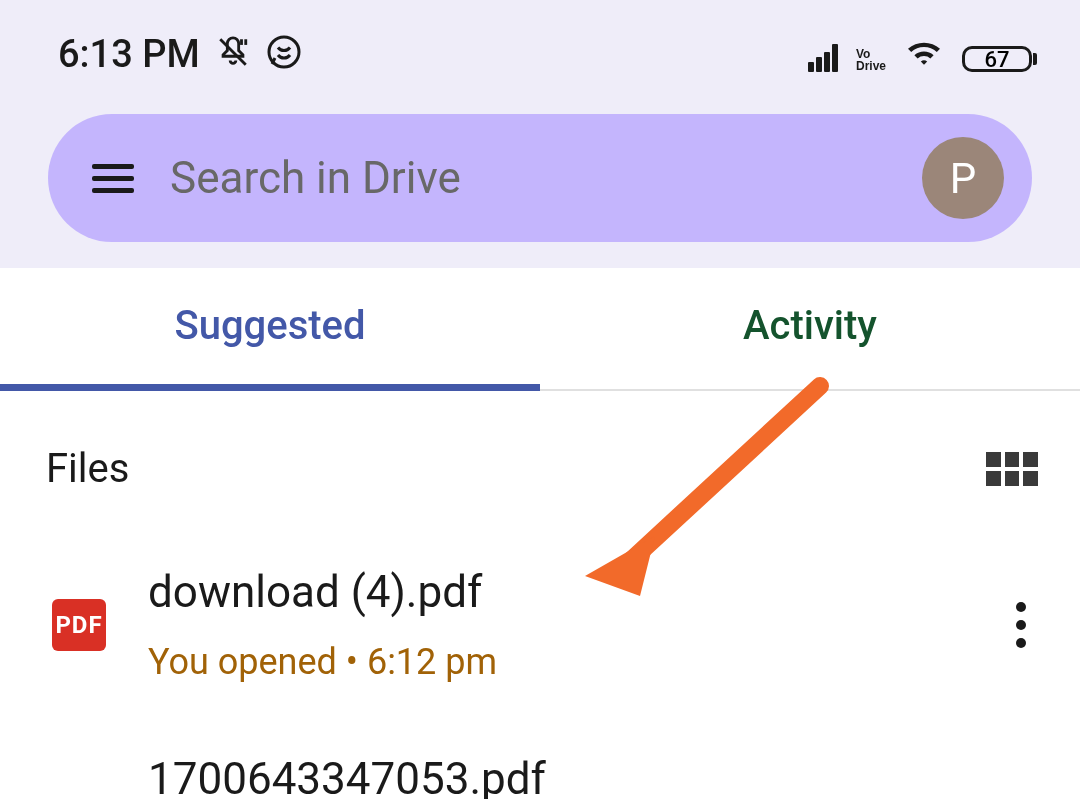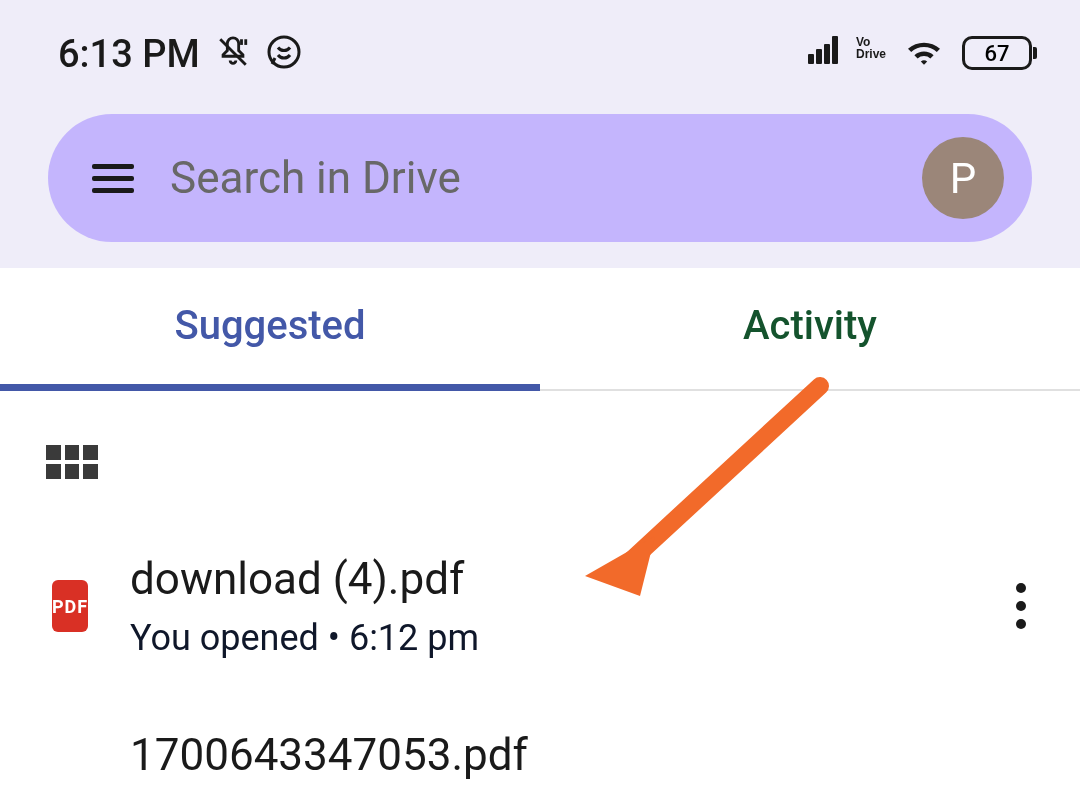--- a/index.html
+++ b/index.html
@@ -26,21 +26,21 @@
       gap: 16px;
     }
     .status-time {
       font-size: 38px;
       font-weight: 500;
       color: #1a1a1a;
       text-align: center;
     }
     .status-right {
       display: flex;
-      align-items: flex-start;
+      align-items: flex-end;
       gap: 18px;
     }
     .signal-bars {
       display: flex;
       align-items: flex-end;
       gap: 2px;
       height: 28px;
     }
     .signal-bars span {
       width: 6px;
@@ -57,21 +57,21 @@
       line-height: 1;
       font-weight: 600;
       color: #1a1a1a;
       display: flex;
       flex-direction: column;
     }
     .battery {
       border: 3px solid #1a1a1a;
       border-radius: 10px;
       width: 70px;
-      height: 34px;
+      height: 26px;
       display: flex;
       align-items: center;
       justify-content: center;
       font-size: 22px;
       font-weight: 500;
       position: relative;
     }
     .battery::after {
       content: '';
       position: absolute;
@@ -192,45 +192,45 @@
     
     .file-item {
       display: flex;
       align-items: center;
       gap: 42px;
       margin-top: 74px;
       padding: 0 6px;
       cursor: pointer;
     }
     .file-icon {
-      width: 36px;
+      width: 54px;
       height: 52px;
       background: #d93025;
       border-radius: 6px;
       display: flex;
       align-items: center;
       justify-content: center;
       color: #fff;
-      font-size: 18px;
+      font-size: 24px;
       font-weight: 700;
       flex-shrink: 0;
       letter-spacing: 1px;
     }
     .file-info {
       flex: 1;
     }
     .file-name {
       font-size: 44px;
       color: #1a1a1a;
       font-weight: 400;
     }
     .file-meta {
       font-size: 36px;
-      color: #0f172a;
-      margin-top: 12px;
+      color: #a16207;
+      margin-top: 23px;
     }
     .more-icon {
       display: flex;
       flex-direction: column;
       gap: 8px;
       cursor: pointer;
       padding: 6px;
     }
     .more-icon span {
       width: 10px;
@@ -309,20 +309,21 @@
   <div class="avatar">P</div>
 </div>
 
 <div class="tabs">
   <div class="tab active">Suggested</div>
   <div class="tab">Activity</div>
 </div>
 
 <div class="files-section">
   <div class="files-header">
+    <div class="files-title">Files</div>
     <div class="grid-icon">
       <span></span>
         <span></span>
         <span></span>
         <span></span>
         <span></span>
         <span></span>
     </div>
   </div>
 

